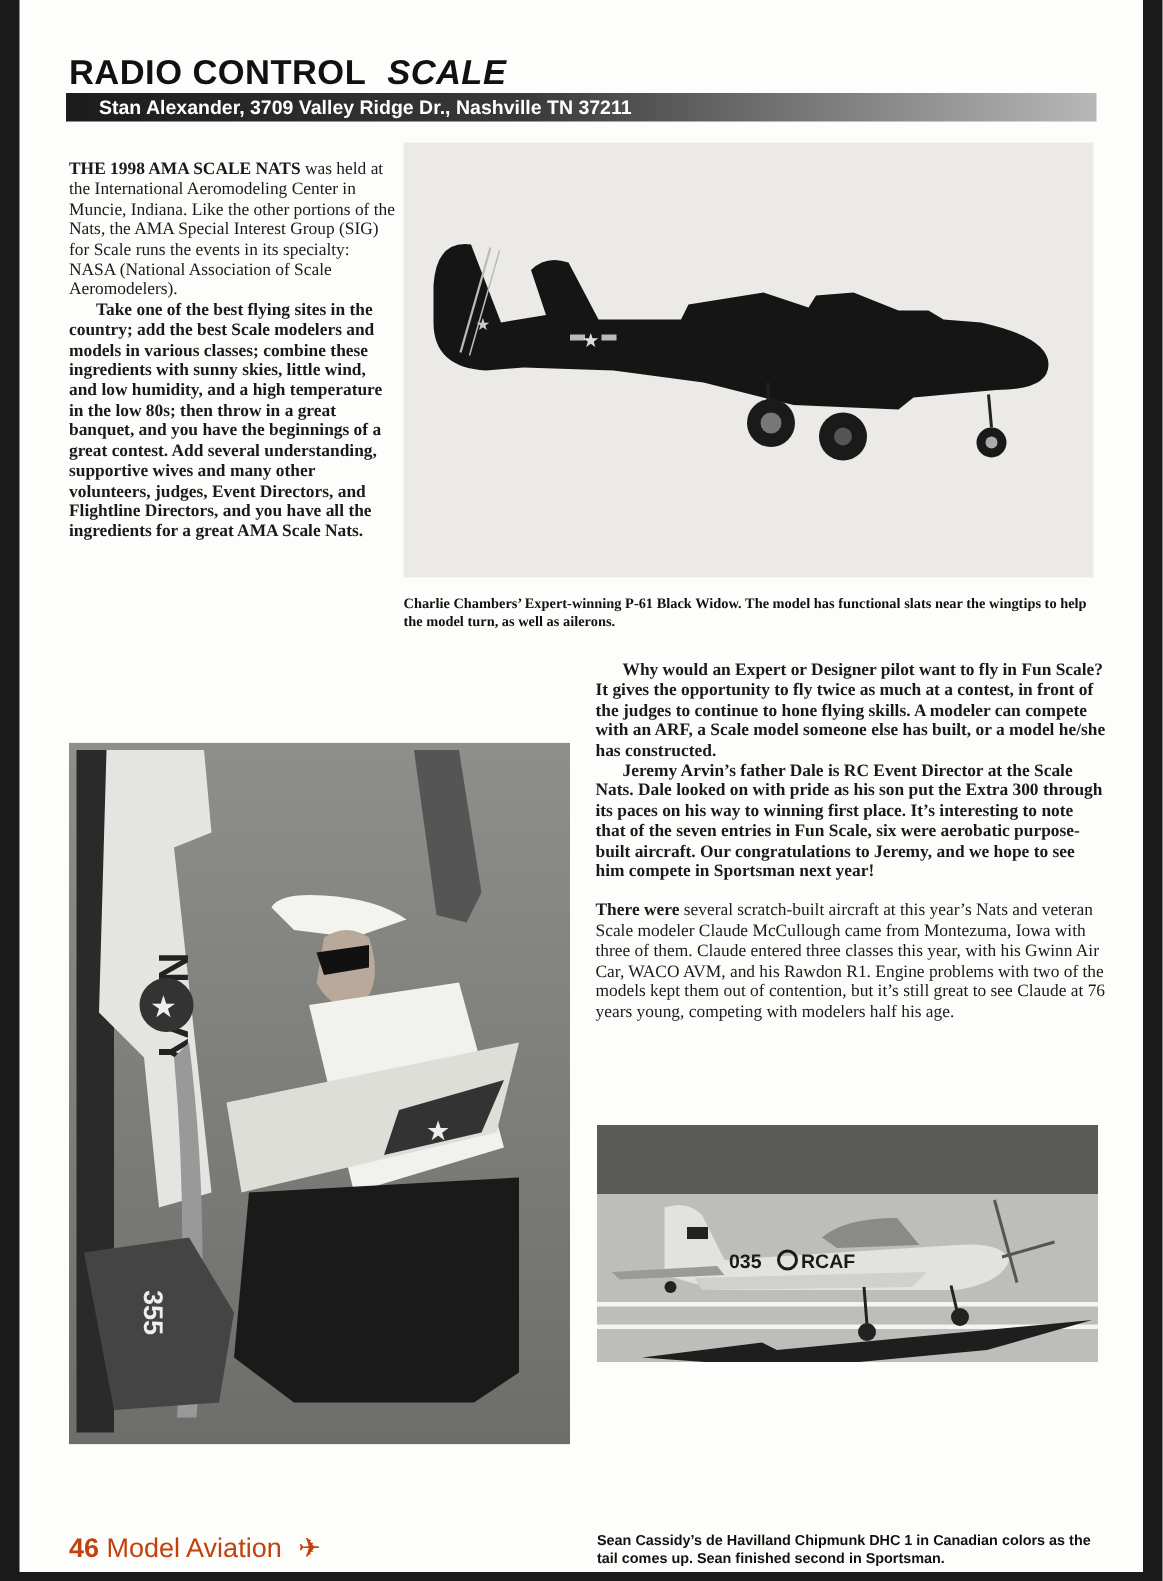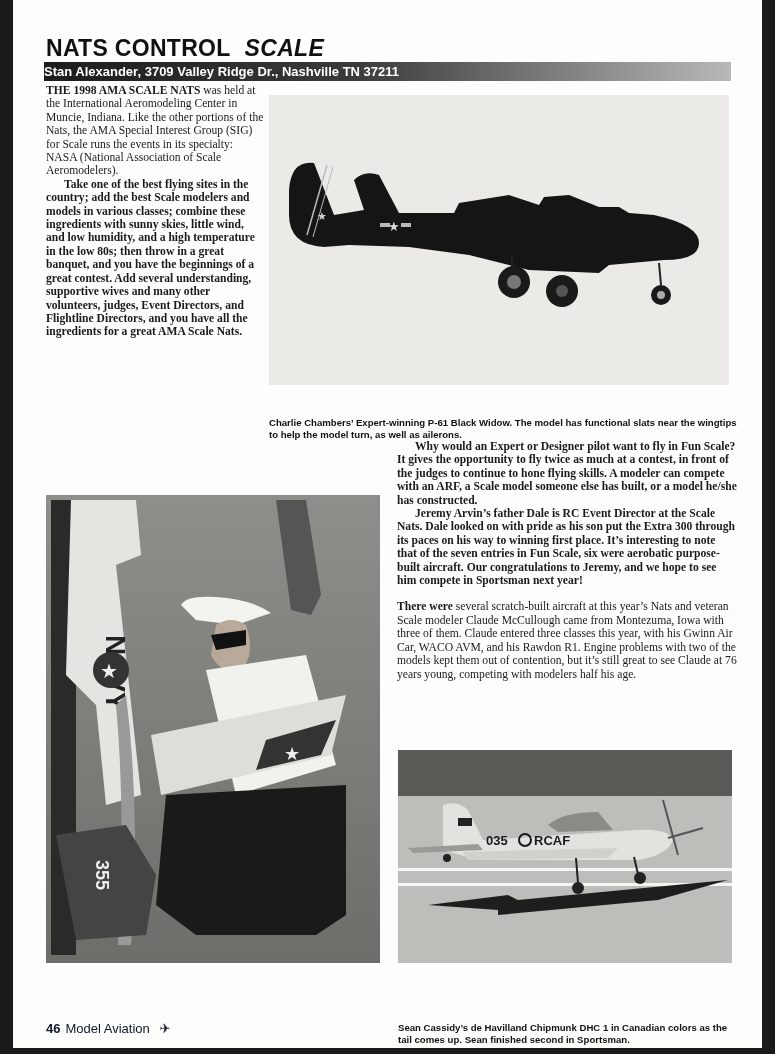--- a/index.html
+++ b/index.html
@@ -3,42 +3,42 @@
 <meta charset="utf-8">
 <style>
   html, body { margin:0; padding:0; }
   body { width:775px; height:1054px; background:#1a1a1a; position:relative; overflow:hidden; }
   .page { position:absolute; left:13px; top:0; width:749px; height:1048px; background:#fdfdfb; }
   .abs { position:absolute; }
   .title { left:33px; top:35px; font-family:"Liberation Sans", sans-serif; font-weight:bold; font-size:23px; color:#111; letter-spacing:0.3px; white-space:nowrap; }
   .title .scale { font-style:italic; margin-left:14px; }
   .byline { left:31px; top:62px; width:687px; height:19px;
     background:linear-gradient(90deg,#1c1c1c 0%,#3a3a3a 45%,#8a8a8a 80%,#b8b8b8 100%);
-    color:#fff; font-family:"Liberation Sans", sans-serif; font-weight:bold; font-size:13px; line-height:19px; padding-left:0; box-sizing:border-box; white-space:nowrap; }
+    color:#fff; font-family:"Liberation Sans", sans-serif; font-weight:bold; font-size:13px; line-height:19px; padding-left:22px; box-sizing:border-box; white-space:nowrap; }
   .body-text { font-family:"Liberation Serif", serif; font-size:11.6px; line-height:13.4px; color:#1a1a1a; }
   .body-text p { margin:0; }
   .indent { text-indent:18px;font-weight:bold; }
   .gap { margin-top:13px !important; }
   .caption { font-family:"Liberation Sans", sans-serif; font-weight:bold; font-size:9.6px; line-height:12px; color:#111; }
   .photo { overflow:hidden; }
-  .footer { left:33px; top:1021px; font-family:"Liberation Sans", sans-serif; font-size:13px; color:#0f172a; white-space:nowrap; }
+  .footer { left:33px; top:1021px; font-family:"Liberation Sans", sans-serif; font-size:18px; color:#c2410c; white-space:nowrap; }
   .footer .num { font-weight:bold; margin-right:5px; }
 </style>
 </head>
 <body>
 
 <div class="page">
 
   <div class="abs title">
-    <span>NATS CONTROL</span><span class="scale">SCALE</span>
+    <span>RADIO CONTROL</span><span class="scale">SCALE</span>
   </div>
 
   <div class="abs byline">Stan Alexander, 3709 Valley Ridge Dr., Nashville TN  37211</div>
 
-  <div class="abs body-text" style="left:33px; top:84px; width:218px;">
+  <div class="abs body-text" style="left:33px; top:106px; width:218px;">
     <p><b>THE 1998 AMA SCALE NATS</b><span> was held at the International Aeromodeling Center in Muncie, Indiana.  Like the other portions of the Nats, the AMA Special Interest Group (SIG) for Scale runs the events in its specialty: NASA (National Association of Scale Aeromodelers).</span></p>
     <p class="indent">Take one of the best flying sites in the country; add the best Scale modelers and models in various classes; combine these ingredients with sunny skies, little wind, and low humidity, and a high temperature in the low 80s;  then throw in a great banquet, and you have the beginnings of a great contest.  Add several understanding, supportive wives and many other volunteers, judges, Event Directors, and Flightline Directors, and you have all the ingredients for a great AMA Scale Nats.</p>
   </div>
 
   <div class="abs photo" style="left:256px; top:95px; width:460px; height:290px; background:#ecebe8;">
     <svg width="460" height="290" viewBox="0 0 460 290">
       <rect width="460" height="290" fill="#ebeae6"></rect>
       <path d="M20 95 Q22 65 45 68 L65 120 L95 115 L85 85 Q95 75 110 80 L130 118 L185 118 L190 108 L240 100 L270 110 L275 102 L300 100 L330 112 L350 112 L360 118 L385 120 Q430 130 430 148 Q430 165 395 165 L340 170 L330 178 L260 175 L200 160 L140 152 L80 150 L55 152 Q20 150 20 120 Z" fill="#151515"></path>
       <line x1="38" y1="140" x2="58" y2="70" stroke="#bbb" stroke-width="1.5"></line>
       <line x1="44" y1="142" x2="64" y2="72" stroke="#bbb" stroke-width="1"></line>
@@ -49,21 +49,21 @@
       <line x1="243" y1="160" x2="243" y2="178" stroke="#222" stroke-width="2"></line>
       <circle cx="245" cy="187" r="16" fill="#1a1a1a"></circle>
         <circle cx="245" cy="187" r="7" fill="#777"></circle>
       <circle cx="293" cy="196" r="16" fill="#1a1a1a"></circle>
         <circle cx="293" cy="196" r="6" fill="#555"></circle>
       <line x1="390" y1="168" x2="392" y2="190" stroke="#222" stroke-width="2"></line>
       <circle cx="392" cy="200" r="10" fill="#1a1a1a"></circle>
         <circle cx="392" cy="200" r="4" fill="#aaa"></circle>
     </svg>
   </div>
-  <div class="abs caption" style="left:256px; top:417px; width:470px;">Charlie Chambers’ Expert-winning P-61 Black Widow. The model has functional slats near the wingtips to help the model turn, as well as ailerons.</div>
+  <div class="abs caption" style="left:256px; top:397px; width:470px;font-family:Liberation Serif, serif;">Charlie Chambers’ Expert-winning P-61 Black Widow. The model has functional slats near the wingtips to help the model turn, as well as ailerons.</div>
 
   <div class="abs body-text" style="left:384px; top:440px; width:340px;">
     <p class="indent">Why would an Expert or Designer pilot want to fly in Fun Scale?  It gives the opportunity to fly twice as much at a contest, in front of the judges to continue to hone flying skills.  A modeler can compete with an ARF, a Scale model someone else has built, or a model he/she has constructed.</p>
     <p class="indent">Jeremy Arvin’s father Dale is RC Event Director at the Scale Nats. Dale looked on with pride as his son put the Extra 300 through its paces on his way to winning first place. It’s interesting to note that of the seven entries in Fun Scale, six were aerobatic purpose-built aircraft. Our congratulations to Jeremy, and we hope to see him compete in Sportsman next year!</p>
     <p class="gap"><b>There were</b><span> several scratch-built aircraft at this year’s Nats and veteran Scale modeler Claude McCullough came from Montezuma, Iowa with three of them.  Claude entered three classes this year, with his Gwinn Air Car, WACO AVM, and his Rawdon R1.  Engine problems with two of the models kept them out of contention, but it’s still great to see Claude at 76 years young, competing with modelers half his age.</span></p>
   </div>
 
   <div class="abs photo" style="left:33px; top:495px; width:334px; height:468px;">
     <svg width="334" height="468" viewBox="0 0 334 468">
       <defs>
@@ -86,21 +86,21 @@
       <path d="M160 175 L260 160 L290 270 L190 300 Z" fill="#f1f1ee"></path>
       <path d="M105 240 L300 200 L285 260 L115 300 Z" fill="#deded9"></path>
       <path d="M220 245 L290 225 L275 260 L210 275 Z" fill="#333"></path>
       <text x="238" y="265" fill="#eee" font-size="18" font-family="DejaVu Sans, sans-serif">★</text>
       <path d="M120 300 L300 290 L300 420 L270 440 L150 440 L110 410 Z" fill="#1a1a1a"></path>
       <path d="M10 340 L80 330 L110 380 L100 440 L30 445 Z" fill="#444"></path>
       <text x="50" y="365" fill="#eee" font-size="18" font-weight="bold" font-family="Liberation Sans, sans-serif" transform="rotate(90 50 365)">355</text>
     </svg>
   </div>
 
-  <div class="abs photo" style="left:385px; top:750px; width:334px; height:213px;">
+  <div class="abs photo" style="left:385px; top:750px; width:334px; height:158px;">
     <svg width="334" height="213" viewBox="0 0 334 213">
       <rect width="334" height="213" fill="#bdbdb9"></rect>
       <rect width="334" height="46" fill="#5a5a57"></rect>
       <rect x="0" y="118" width="334" height="3" fill="#f4f4f2"></rect>
       <rect x="0" y="133" width="334" height="3" fill="#f4f4f2"></rect>
       <path d="M30 155 L110 145 L120 150 L330 130 L260 150 L100 165 L100 160 Z" fill="#1e1e1e"></path>
       <path d="M45 55 Q60 50 70 60 L85 90 L240 80 Q270 78 275 90 Q270 105 240 110 L80 110 L45 100 Z" fill="#e2e2de"></path>
       <path d="M150 75 Q165 62 200 62 L215 80 L160 82 Z" fill="#8a8a86"></path>
       <path d="M10 98 L80 94 L85 100 L15 103 Z" fill="#9a9a96"></path>
       <path d="M65 102 L220 98 L210 108 L70 110 Z" fill="#d0d0cc"></path>

